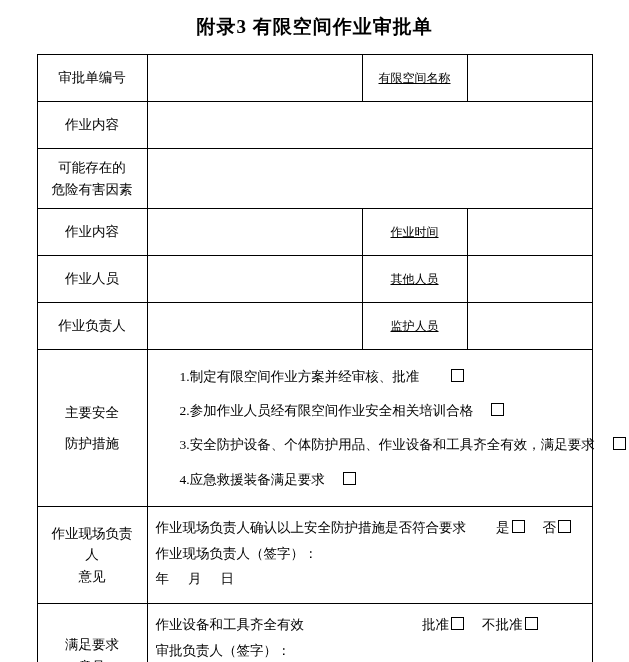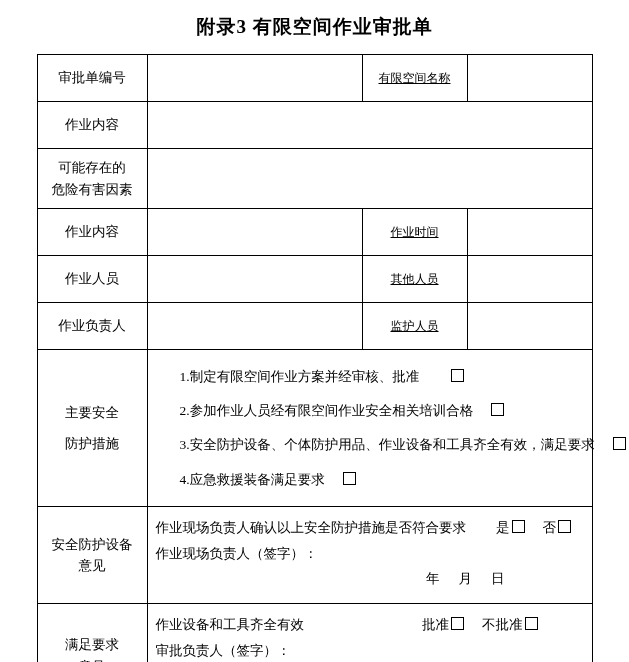--- a/index.html
+++ b/index.html
@@ -84,21 +84,20 @@
     margin: 0 2px;
     background: #ffffff;
   }
   .gapl { display:inline-block; width: 30px; }
   .gapm { display:inline-block; width: 16px; }
   .sig-row {
     display: block;
     white-space: nowrap;
   }
   .date-line {
-    text-align: right;
     padding-right: 78px;
     font-size: 13.5px;
     letter-spacing: 1px;
   }
   .date-line span { display: inline-block; }
   .d-y { margin-right: 18px; }
   .d-m { margin-right: 18px; }
   .two-line {
     line-height: 1.6;
   }
@@ -180,21 +179,21 @@
           </div>
           <div style="height:8px"></div>
           <div>
             <span>4.应急救援装备满足要求</span><span class="gapm"></span><span class="chk"></span>
           </div>
         </td>
       </tr>
 
       <tr>
         <td class="lbl two-line" style="height:80px">
-          <div>安全防护设备</div>
+          <div>作业现场负责人</div>
           <div>意见</div>
         </td>
         <td class="cell-pad" colspan="3" style="vertical-align:top">
           <div class="sig-row">
             <span>作业现场负责人确认以上安全防护措施是否符合要求</span><span class="gapl"></span><span>是</span><span class="chk"></span><span class="gapm"></span><span>否</span><span class="chk"></span>
           </div>
           <div class="sig-row">
             <span>作业现场负责人（签字）：</span>
           </div>
           <div class="date-line">

